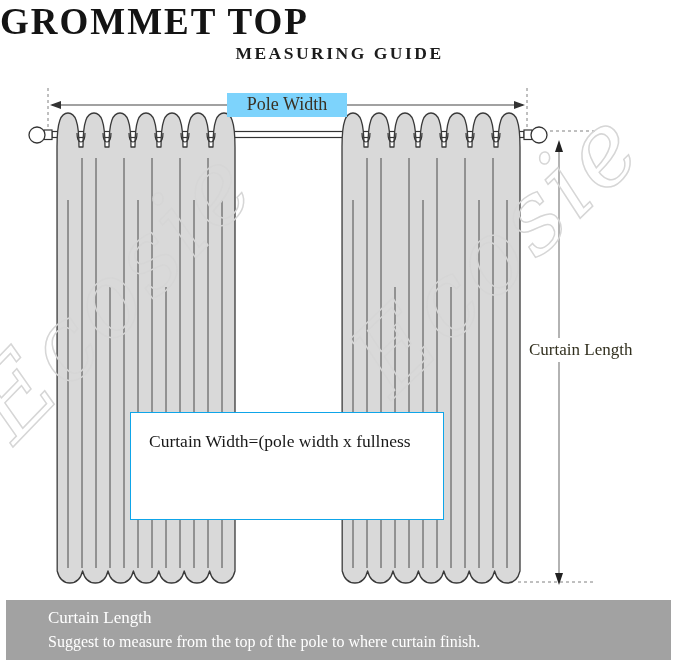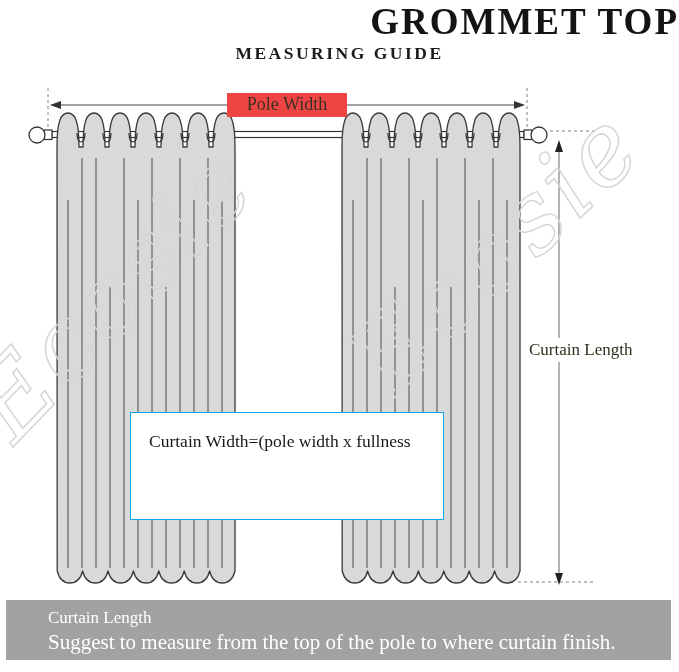--- a/index.html
+++ b/index.html
@@ -2,50 +2,50 @@
 <html><head>
 <meta charset="utf-8">
 <style>
   html,body{margin:0;padding:0;}
   body{
     width:679px;height:672px;position:relative;background:#ffffff;
     font-family:"Liberation Serif", serif;overflow:hidden;
   }
   .abs{position:absolute;}
   .page-title{
-    left:0;top:0;width:679px;text-align:right;
+    left:0;top:0;width:679px;text-align:left;
     font-size:37px;font-weight:700;letter-spacing:2px;color:#141414;
   }
   .page-subtitle{
     left:0;top:43px;width:679px;text-align:center;
     font-size:17.5px;font-weight:700;letter-spacing:2.5px;color:#1c1c1c;
   }
   svg.diagram{left:0;top:0;width:679px;height:672px;}
   .pole-width-label{
-    left:227px;top:93px;width:120px;text-align:center;background:#ef4444;
+    left:227px;top:93px;width:120px;text-align:center;background:#7dd3fc;
     font-size:18px;color:#3a3123;padding:1px 0 2px 0;
   }
   .curtain-length-label{
     left:526px;top:338px;background:#ffffff;
     font-size:17px;color:#32301f;padding:2px 3px;white-space:nowrap;
   }
   .info-box{
     left:130px;top:412px;width:314px;height:108px;
     background:#ffffff;border:1px solid #0ea5e9;box-sizing:border-box;
     padding:11px 0 0 18px;
   }
   .info-box .line{
     font-size:17.5px;color:#181818;line-height:35px;white-space:nowrap;
   }
   .footer-bar{
     left:6px;top:600px;width:665px;height:60px;background:#a2a2a2;
     box-sizing:border-box;padding:6px 0 0 42px;
   }
   .footer-title{font-size:17px;color:#ffffff;line-height:24px;}
-  .footer-text{font-size:21px;color:#ffffff;line-height:24px;white-space:nowrap;}
+  .footer-text{font-size:16px;color:#ffffff;line-height:24px;white-space:nowrap;}
   .wm{
     font-family:"DejaVu Serif", serif;font-style:italic;
   }
 </style>
 </head>
 <body>
 
 <svg class="diagram abs" viewBox="0 0 679 672" xmlns="http://www.w3.org/2000/svg">
 
   <g stroke="#808080" stroke-width="1" stroke-dasharray="3 3" fill="none">

